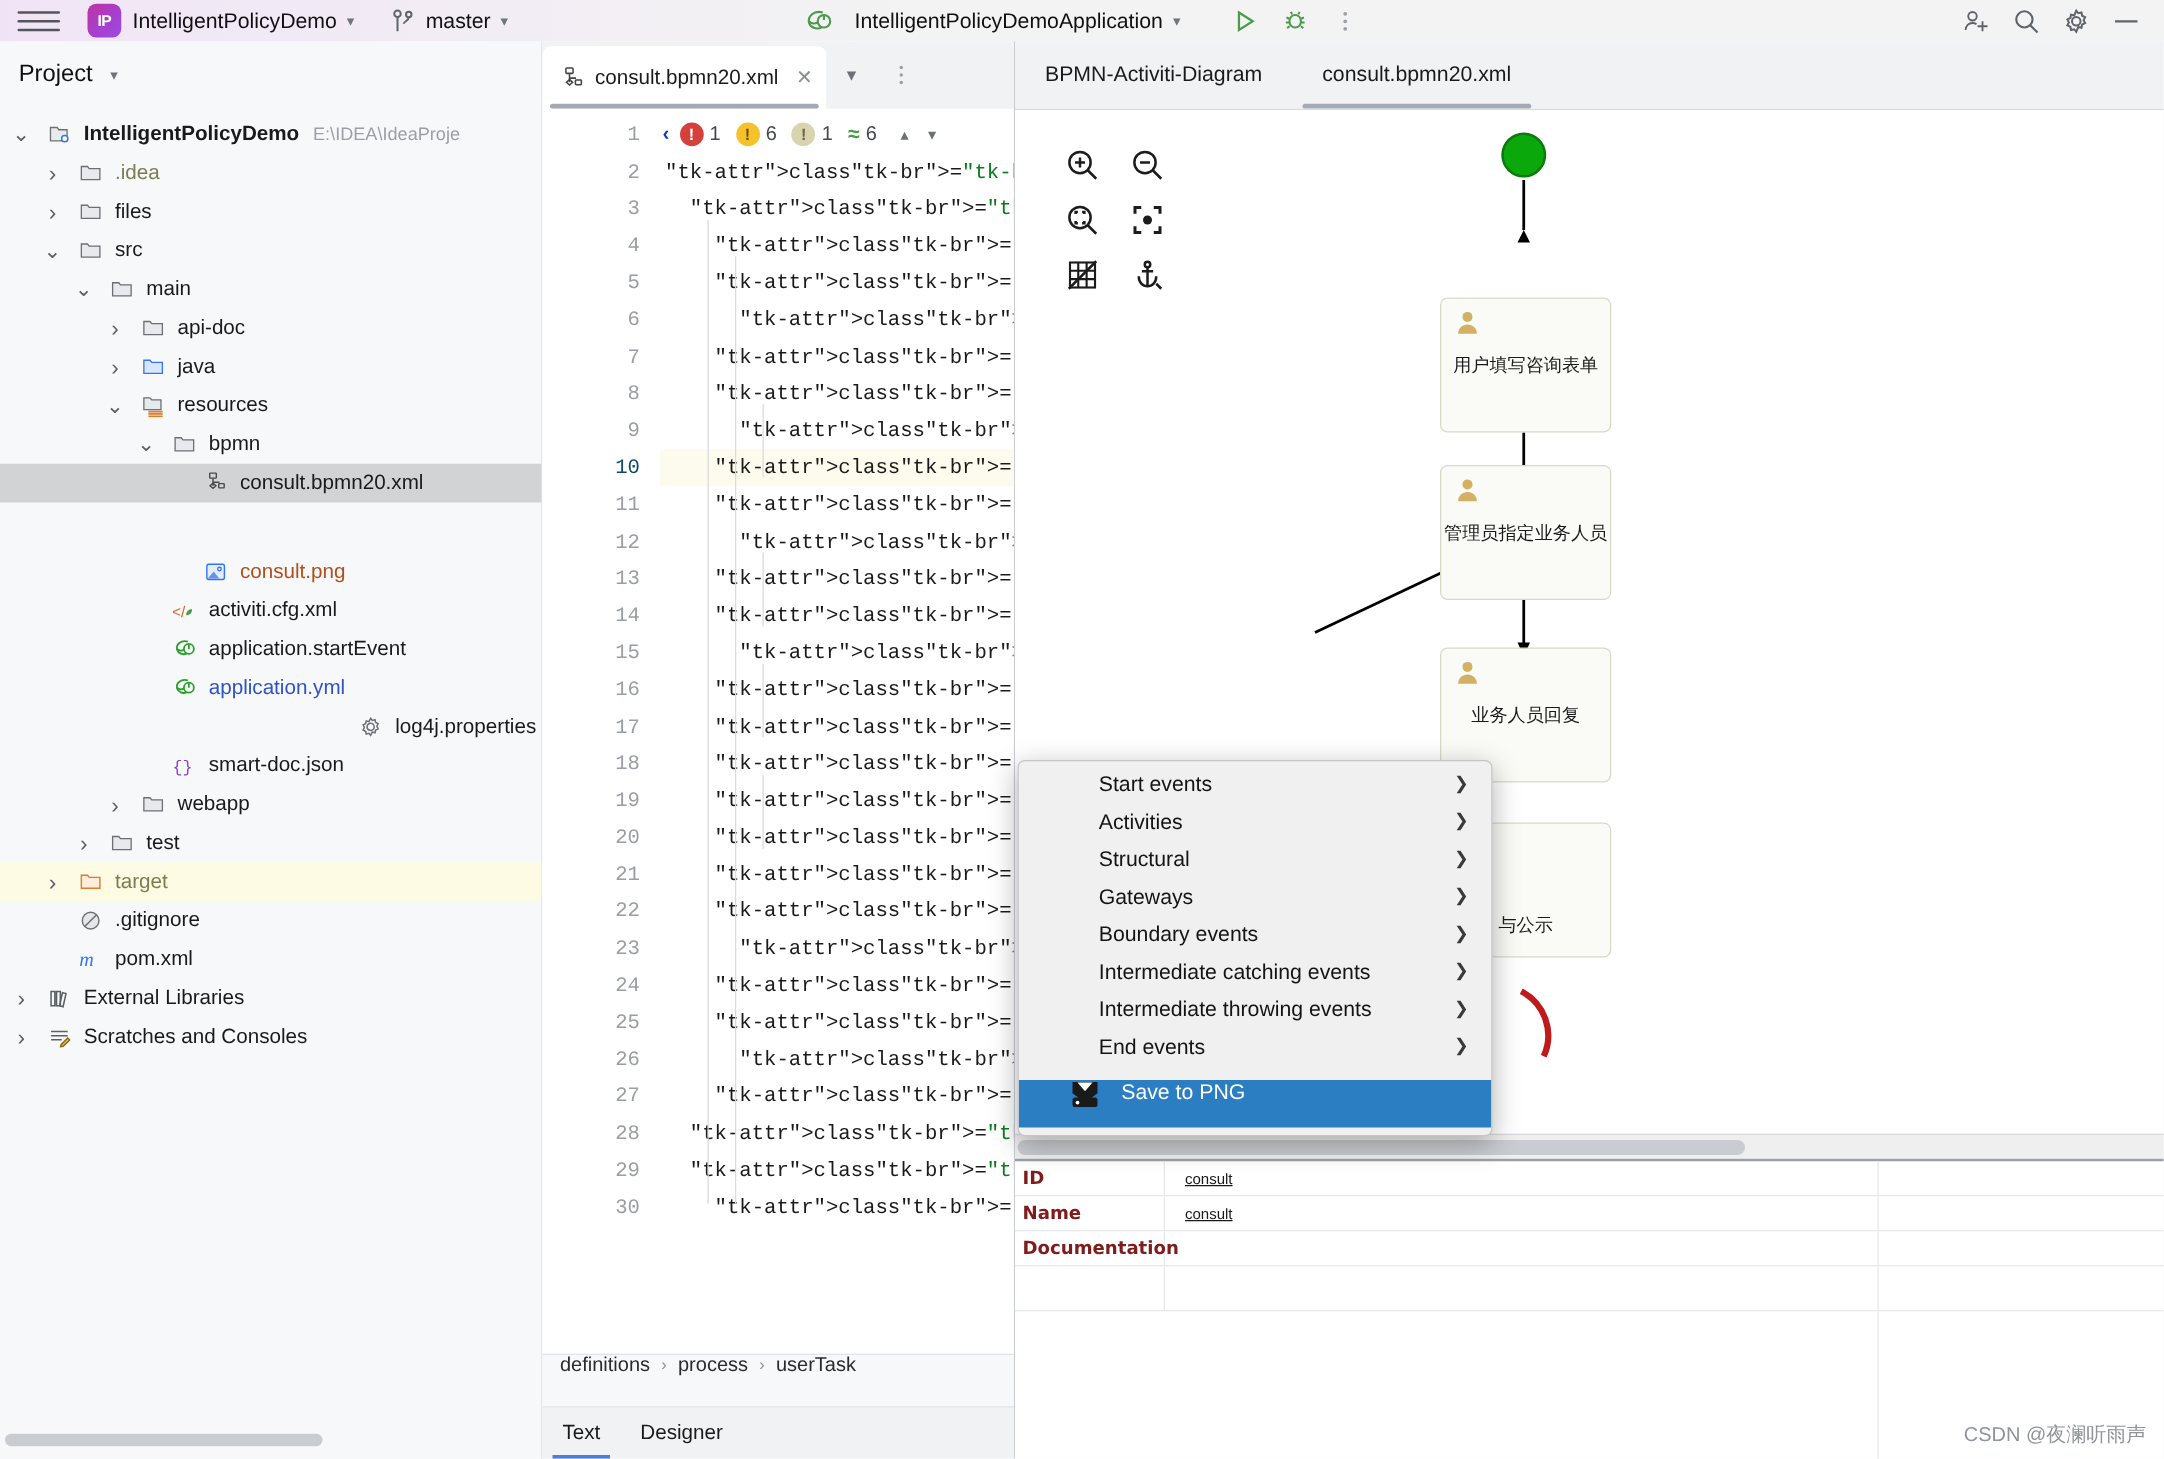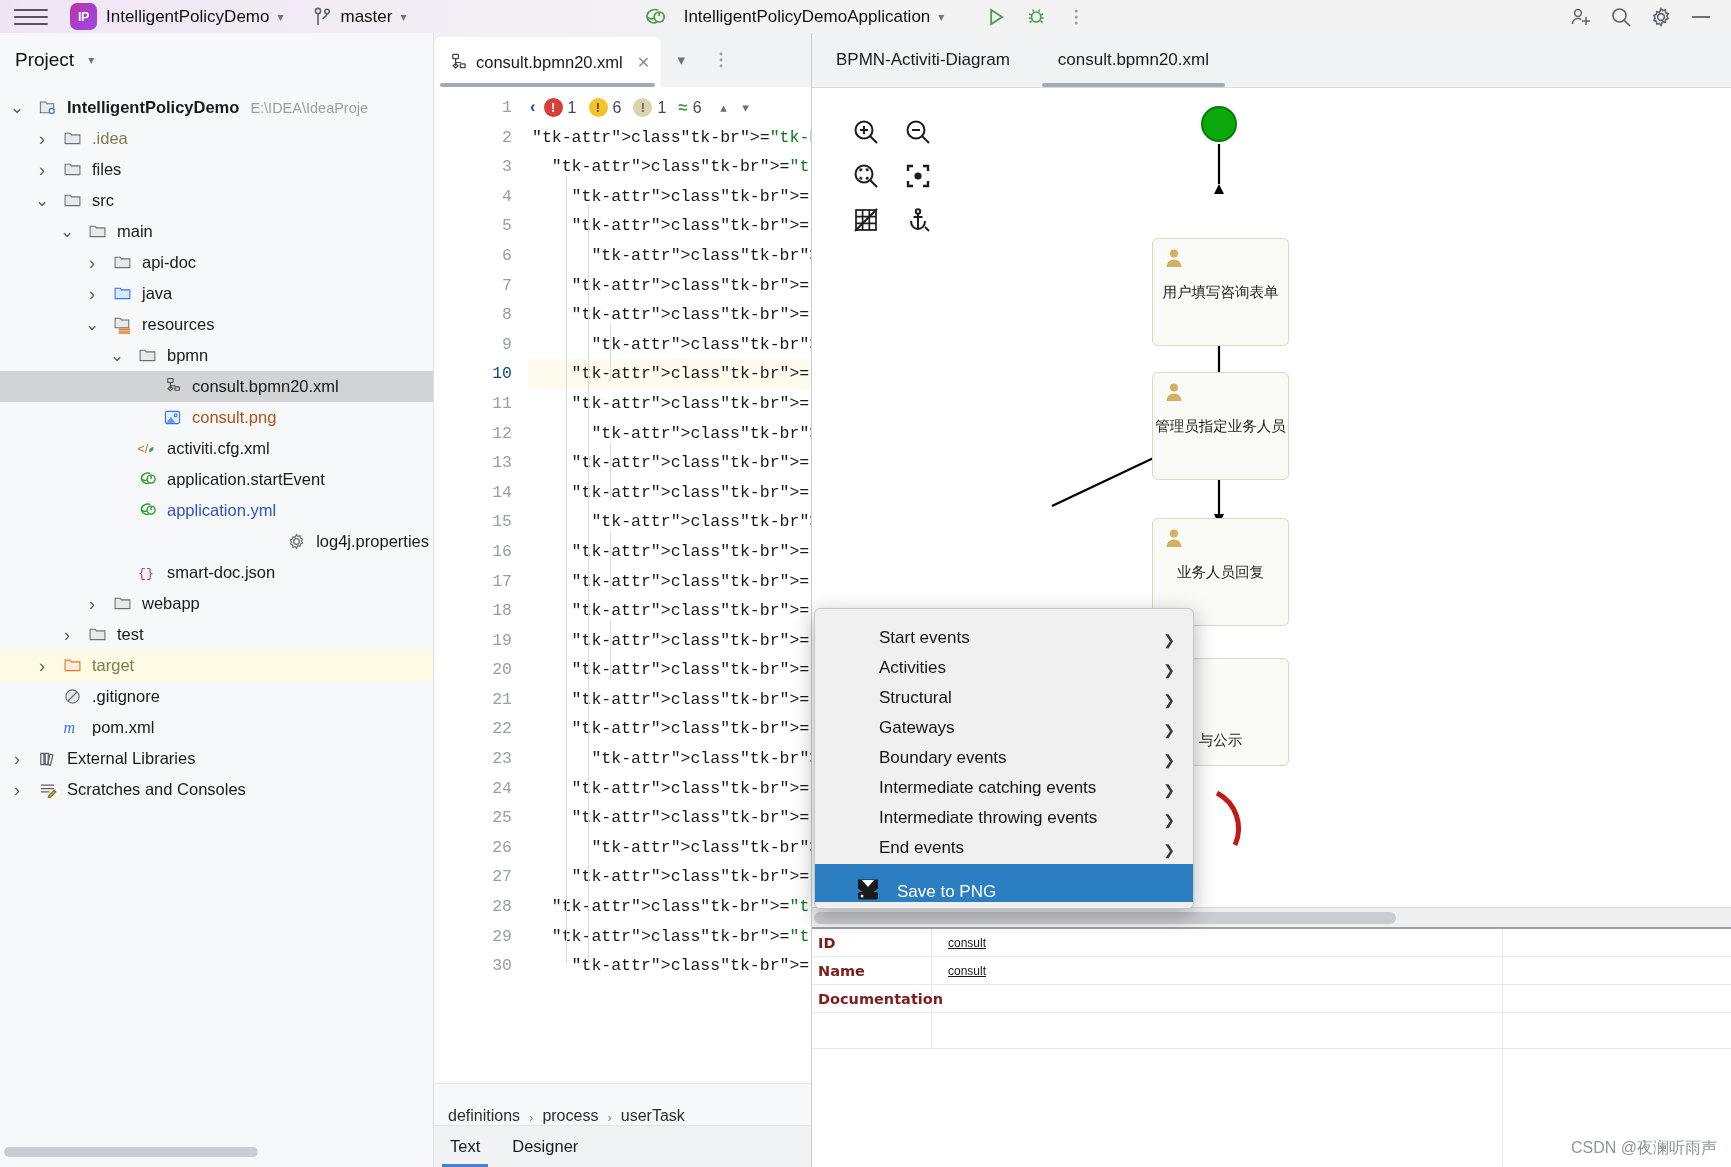--- a/index.html
+++ b/index.html
@@ -120,21 +120,21 @@
   .sev-err { background:#d6403a; }
   .sev-warn{ background:#f5c22b; color:#6b4e00; }
   .sev-weak{ background:#d9d3ae; color:#6b6650; }
   .sevcount{ color:#45484d; font-size:16px; }
   .okmark { color:#4a9b4a; font-size:17px; font-weight:bold; }
   .nav-ar { color:#6c7177; font-size:13px; width:20px; text-align:center; }
 
   #breadcrumb {
     position:absolute; left:0; bottom:42px; width:100%; height:42px;
     background:#f7f8fa; border-top:1px solid #e2e4e8;
-    display:flex; align-items:flex-end; padding-left:14px; font-size:16px; color:#2b2b2b;
+    display:flex; align-items:flex-start; padding-left:14px; font-size:16px; color:#2b2b2b;
   }
   #breadcrumb .sep { margin:0 9px; color:#8b9096; font-size:13px; }
   #edbottom-tabs {
     position:absolute; left:0; bottom:0; width:100%; height:42px; background:#f1f2f4;
     display:flex; align-items:stretch; border-top:1px solid #e2e4e8;
   }
   .btab { display:flex; align-items:center; padding:0 16px; font-size:16.5px; cursor:pointer; position:relative; }
   .btab.active { font-weight:normal; }
   .btab.active::after { content:""; position:absolute; left:8px; right:8px; bottom:0; height:3px; background:#4a7fd4; }
 
@@ -164,21 +164,21 @@
   .redarc { position:absolute; }
 
   
   #ctxmenu {
     position:absolute; left:814px; top:575px; width:380px;
     background:#f0f0f0; border:1px solid #c6c6c6; border-radius:6px;
     box-shadow:0 6px 22px rgba(0,0,0,0.30);
     padding:9px 0 6px 0; z-index:50; overflow:hidden;
   }
   .ctxitem {
-    height:30px; display:flex; align-items:flex-end; padding-left:64px; padding-right:14px;
+    height:30px; display:flex; align-items:flex-start; padding-left:64px; padding-right:14px;
     font-size:17px; color:#141414; cursor:pointer; position:relative;
   }
   .ctxitem .subar { position:absolute; right:18px; color:#3a3a3a; font-size:14px; }
   .ctxitem.highlight { background:#2b7ec1; color:#ffffff; height:38px; margin-top:6px; padding-left:40px; }
   .ctxitem.highlight .pngic { margin-right:16px; }
 
   
   #dg-hscroll {
     position:absolute; left:0; top:874px; right:0; height:20px; background:#efefef;
     border-top:1px solid #d7dade;
@@ -411,21 +411,21 @@
               <g fill="none" stroke="#4a4a4a" stroke-width="1.2">
         <rect x="5" y="1.6" width="5.6" height="4.2" rx="0.6"></rect>
         <path d="M7.8 5.8v3.4M7.8 9.2h5.4M7.8 9.2v3"></path>
         <path d="M5.3 12.2 L7.8 10 L10.3 12.2 L7.8 14.4 Z"></path>
         <rect x="12.6" y="10.4" width="4.6" height="3.6" rx="0.5"></rect>
               </g>
             </svg>
           </span>
           <span class="tlabel  c-file">consult.bpmn20.xml</span>
         </div>
-        <div class="trow" style="padding-left: 125px;">
+        <div class="trow" style="padding-left: 125px; margin-top: 40px;">
           <span class="tw">
             <span class="arrow" style="font-size:18px"></span>
           </span>
           <span class="ticon">
             <svg width="19" height="19" viewBox="0 0 20 20">
               <rect x="2.6" y="3.6" width="14.8" height="12.8" rx="1.6" fill="#e4edfb" stroke="#3574f0" stroke-width="1.2"></rect>
         <circle cx="13.2" cy="7.6" r="1.5" fill="none" stroke="#3574f0" stroke-width="1.1"></circle>
         <path d="M3.4 15.6 L8.4 9.6 L13 15.6z" fill="#3574f0" opacity="0.75"></path>
             </svg>
           </span>

